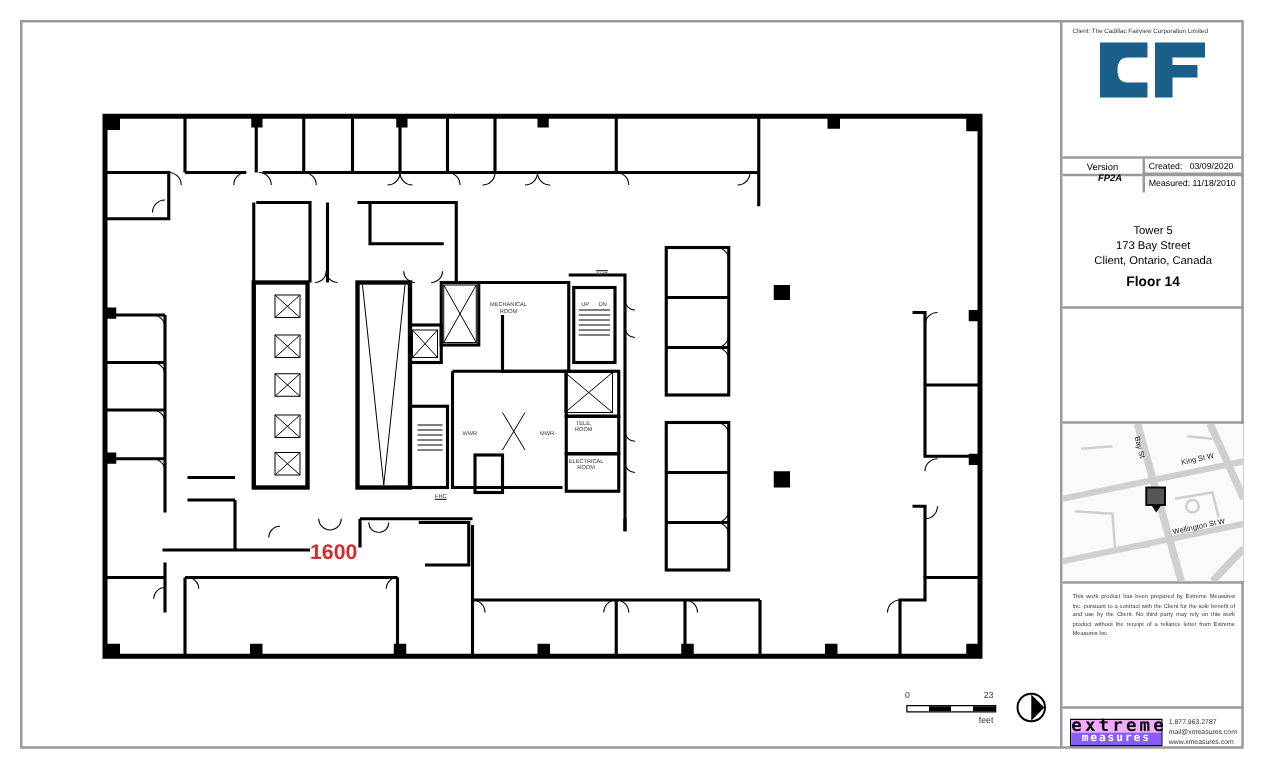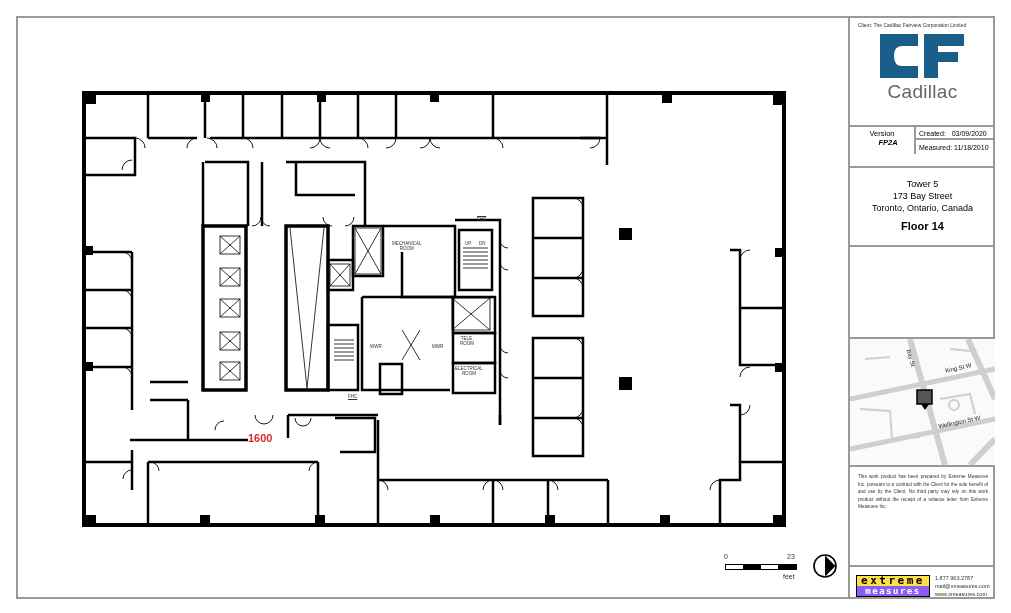--- a/index.html
+++ b/index.html
@@ -10,25 +10,25 @@
   .cell{position:absolute;left:0;width:145px;border-bottom:2px solid #9a9a9a;box-sizing:border-box;}
   .client{position:absolute;left:8px;top:6px;font-size:5px;color:#333;white-space:nowrap;}
   .logo-cf{position:absolute;left:22px;top:14px;width:100px;height:52px;}
   .logo-name{position:absolute;left:0;width:145px;text-align:center;font-size:19px;line-height:19px;color:#666;letter-spacing:0.3px;}
   .ver-l{position:absolute;left:0;top:0;width:64px;height:27px;border-right:2px solid #9a9a9a;text-align:center;font-size:7.5px;}
   .ver-r{position:absolute;left:66px;width:79px;height:13px;font-size:7px;padding-left:3px;box-sizing:border-box;line-height:13px;white-space:nowrap;}
   .addr{text-align:center;font-size:9px;line-height:12px;}
   .floor{text-align:center;font-size:11px;font-weight:bold;margin-top:6px;}
   .disclaimer{position:absolute;left:8px;top:6px;width:130px;font-size:4.6px;line-height:7.5px;color:#333;text-align:justify;}
   .em-logo{position:absolute;left:6px;top:8px;width:74px;height:22px;border:1px solid #000;box-sizing:border-box;}
-  .em-top{height:10px;background:#fde047;color:#000;font-family:"DejaVu Sans Mono",monospace;font-weight:bold;font-size:11px;letter-spacing:2.5px;line-height:10px;text-align:center;}
+  .em-top{height:10px;background:#f0abfc;color:#000;font-family:"DejaVu Sans Mono",monospace;font-weight:bold;font-size:14px;letter-spacing:2.5px;line-height:10px;text-align:center;}
   .em-bot{height:10px;background:#8b5cf6;color:#fff;font-family:"DejaVu Sans Mono",monospace;font-weight:bold;font-size:9px;letter-spacing:1.5px;line-height:10px;text-align:center;}
   .em-contact{position:absolute;left:85px;top:7px;font-size:5.5px;line-height:8px;color:#333;white-space:nowrap;}
   .lbl{position:absolute;font-size:4.5px;color:#333;text-align:center;line-height:5px;white-space:nowrap;}
-  .suite{position:absolute;left:248px;top:432px;font-size:11px;font-weight:bold;color:#d62b2b;}
+  .suite{position:absolute;left:248px;top:432px;font-size:17px;font-weight:bold;color:#d62b2b;}
   .scale-lbl{position:absolute;font-size:7px;color:#333;}
   .map-lbl{position:absolute;font-size:6px;color:#222;white-space:nowrap;}
 </style>
 </head>
 <body>
 
 <div class="sheet"></div>
 
 <svg class="plan" viewBox="0 0 1011 613" xmlns="http://www.w3.org/2000/svg">
   <g fill="none" stroke="#000" stroke-width="3">
@@ -238,34 +238,33 @@
   <path d="M13 2.5 L23.5 13 L13 23.5 Z" fill="#000"></path>
 </svg>
 
 <div class="tb">
   <div class="cell" style="top:0;height:111px;">
     <div class="client">Client:  The Cadillac Fairview Corporation Limited</div>
     <svg class="logo-cf" viewBox="0 0 100 52">
       <path d="M8 4 H46 V16 H30 Q22 16 22 26 Q22 36 30 36 H46 V48 H8 Z" fill="#1a5e8a"></path>
       <path d="M52 4 H92 V16 H66 V22 H86 V32 H66 V48 H52 Z" fill="#1a5e8a"></path>
     </svg>
-    <div class="logo-name" style="top:66px;">Cadillac</div>
-  </div>
-  <div class="cell" style="top:111px;height:41px;">
+  </div>
+  <div class="cell" style="top:111px;height:14px;">
     <div class="ver-l">
       <div style="margin-top:2px;">Version</div>
       <div style="font-weight:bold;font-style:italic;margin-left:12px;">FP2A</div>
     </div>
     <div class="ver-r" style="top:0;border-bottom:2px solid #9a9a9a;"><span>Created:</span>&nbsp;&nbsp;&nbsp;<span>03/09/2020</span></div>
     <div class="ver-r" style="top:14px;"><span>Measured:</span>&nbsp;<span>11/18/2010</span></div>
   </div>
   <div class="cell" style="top:139px;height:92px;padding-top:23px;">
     <div class="addr">Tower 5</div>
     <div class="addr">173 Bay Street</div>
-    <div class="addr">Toronto, Ontario, Canada</div>
+    <div class="addr">Client, Ontario, Canada</div>
     <div class="floor">Floor 14</div>
   </div>
   <div class="cell" style="top:231px;height:92px;"></div>
   <div class="cell" style="top:323px;height:128px;overflow:hidden;">
     <svg width="145" height="126" viewBox="0 0 145 126">
       <rect width="145" height="126" fill="#fafafa"></rect>
       <g stroke="#cfcfcf" fill="none">
         <path d="M60 0 L95 126" stroke-width="6"></path>
         <path d="M0 60 L145 30" stroke-width="5"></path>
         <path d="M0 110 L145 80" stroke-width="5"></path>

